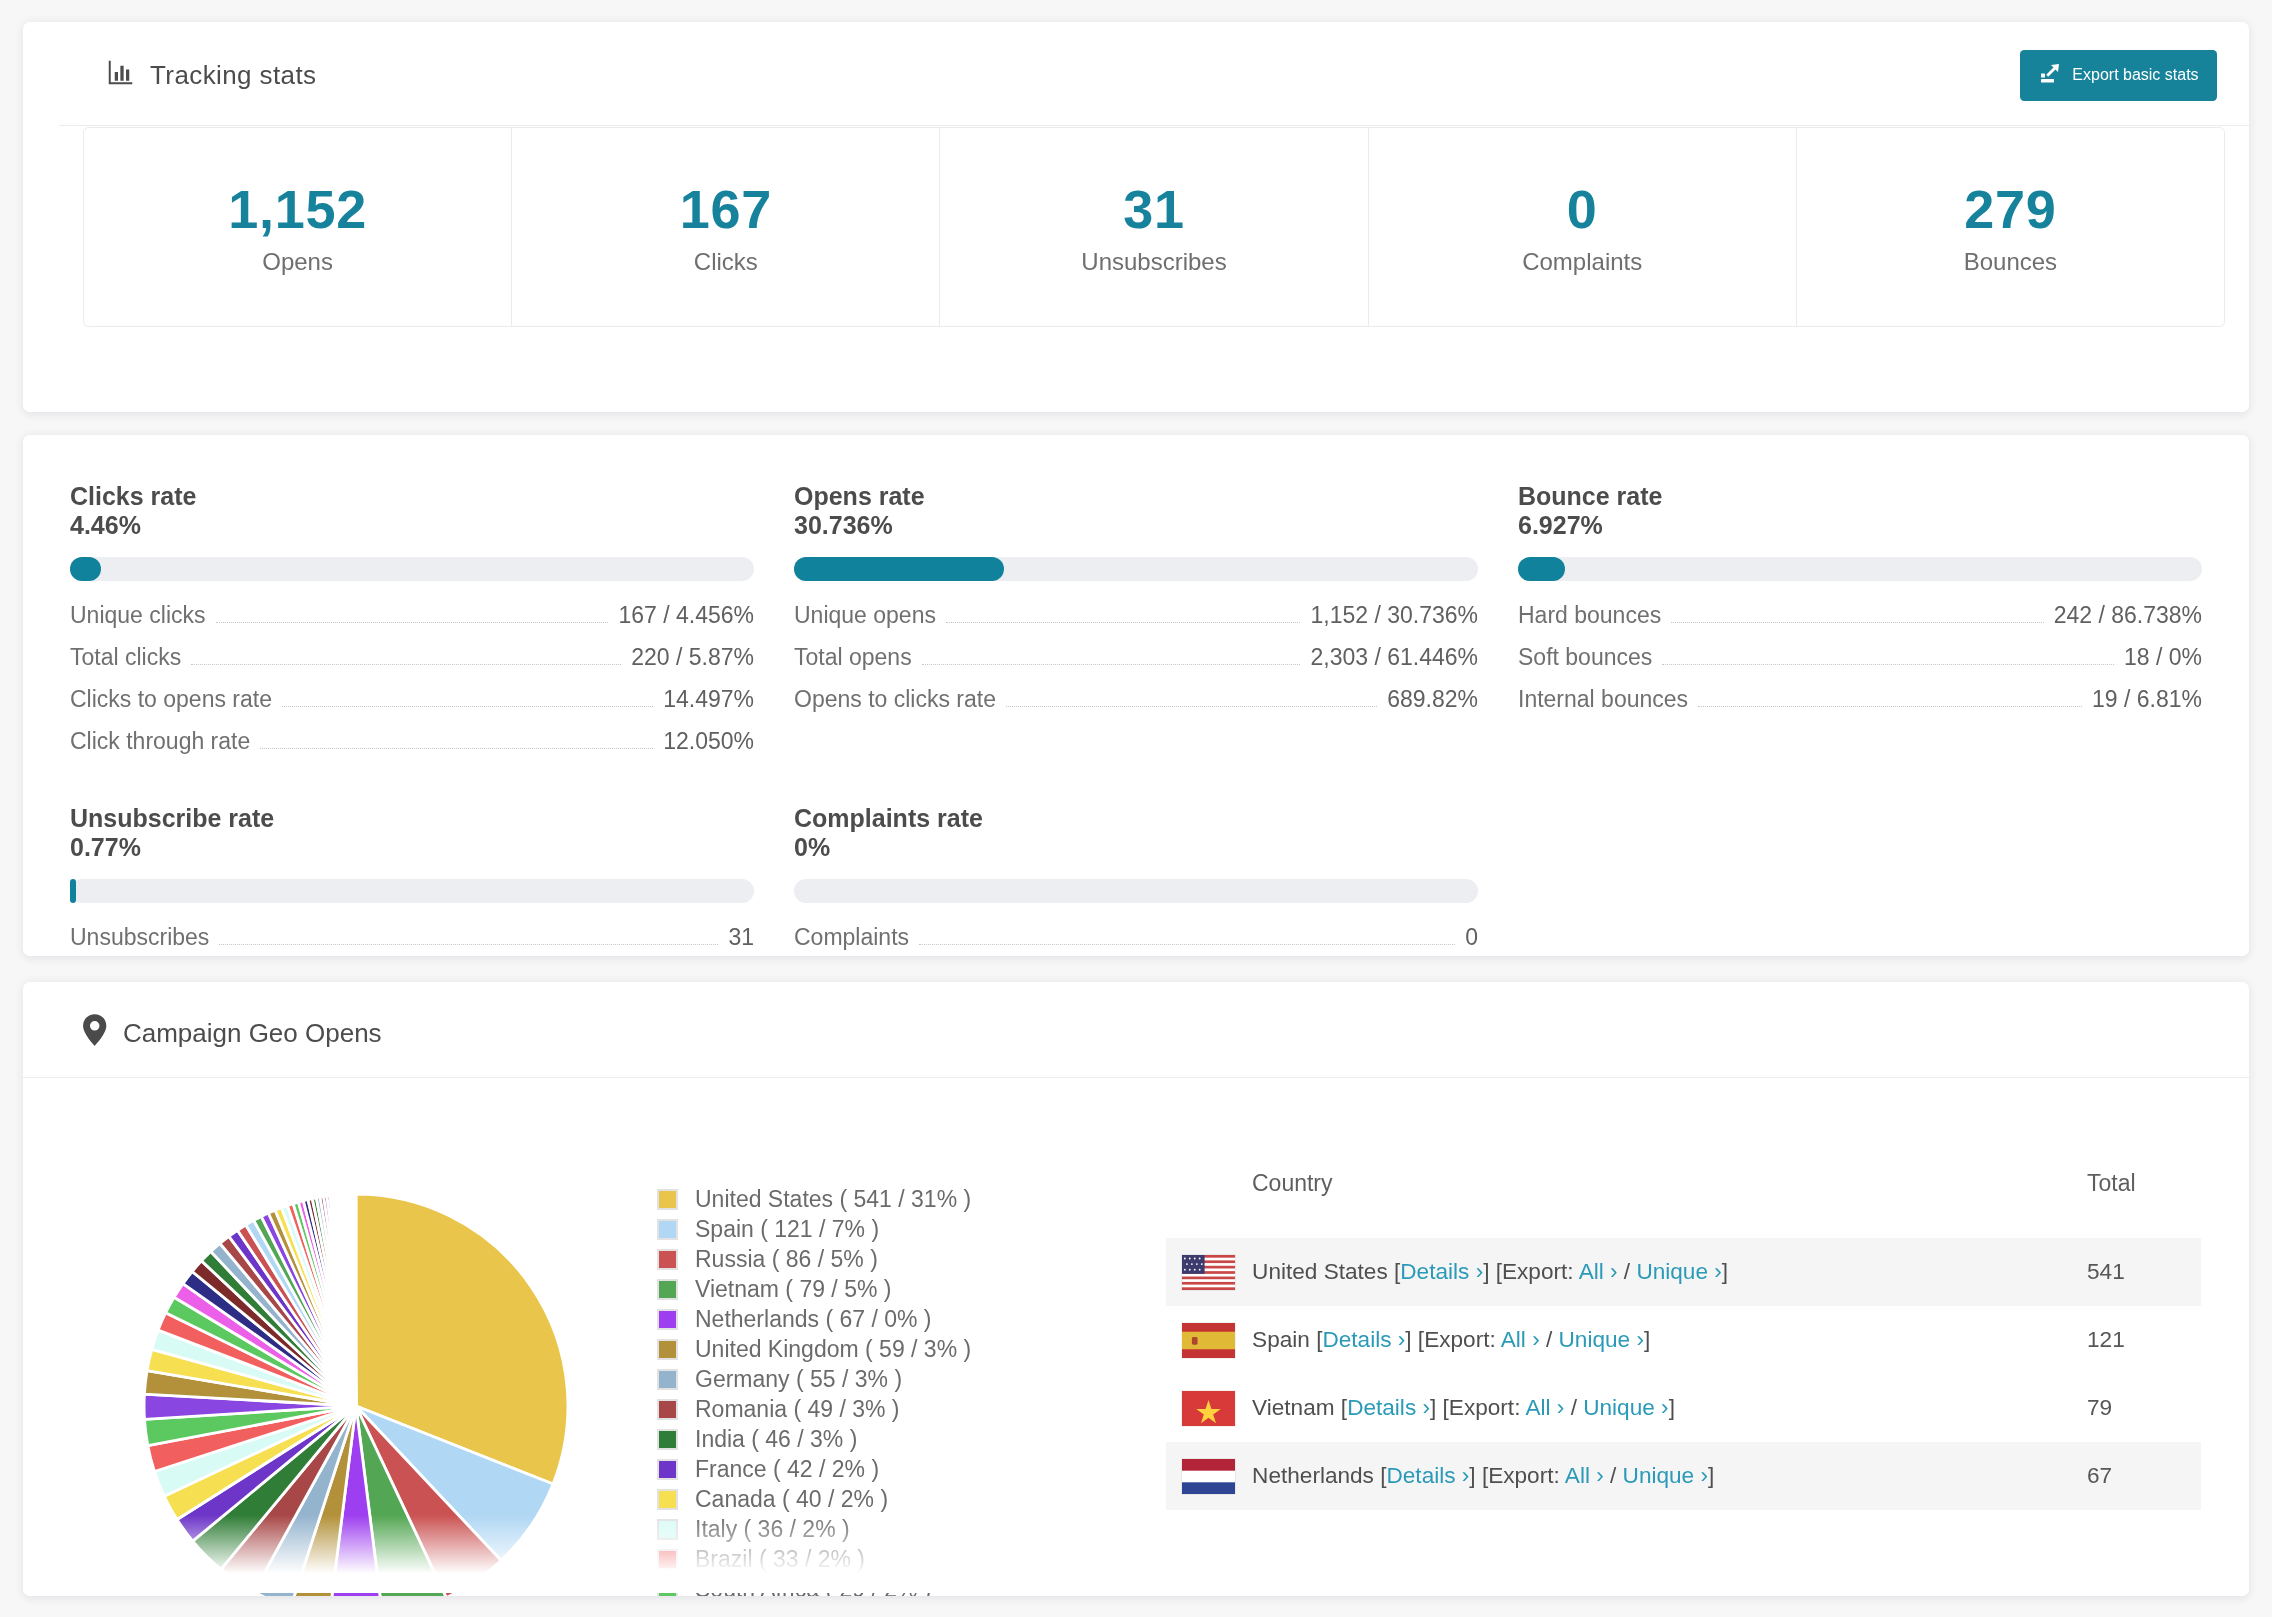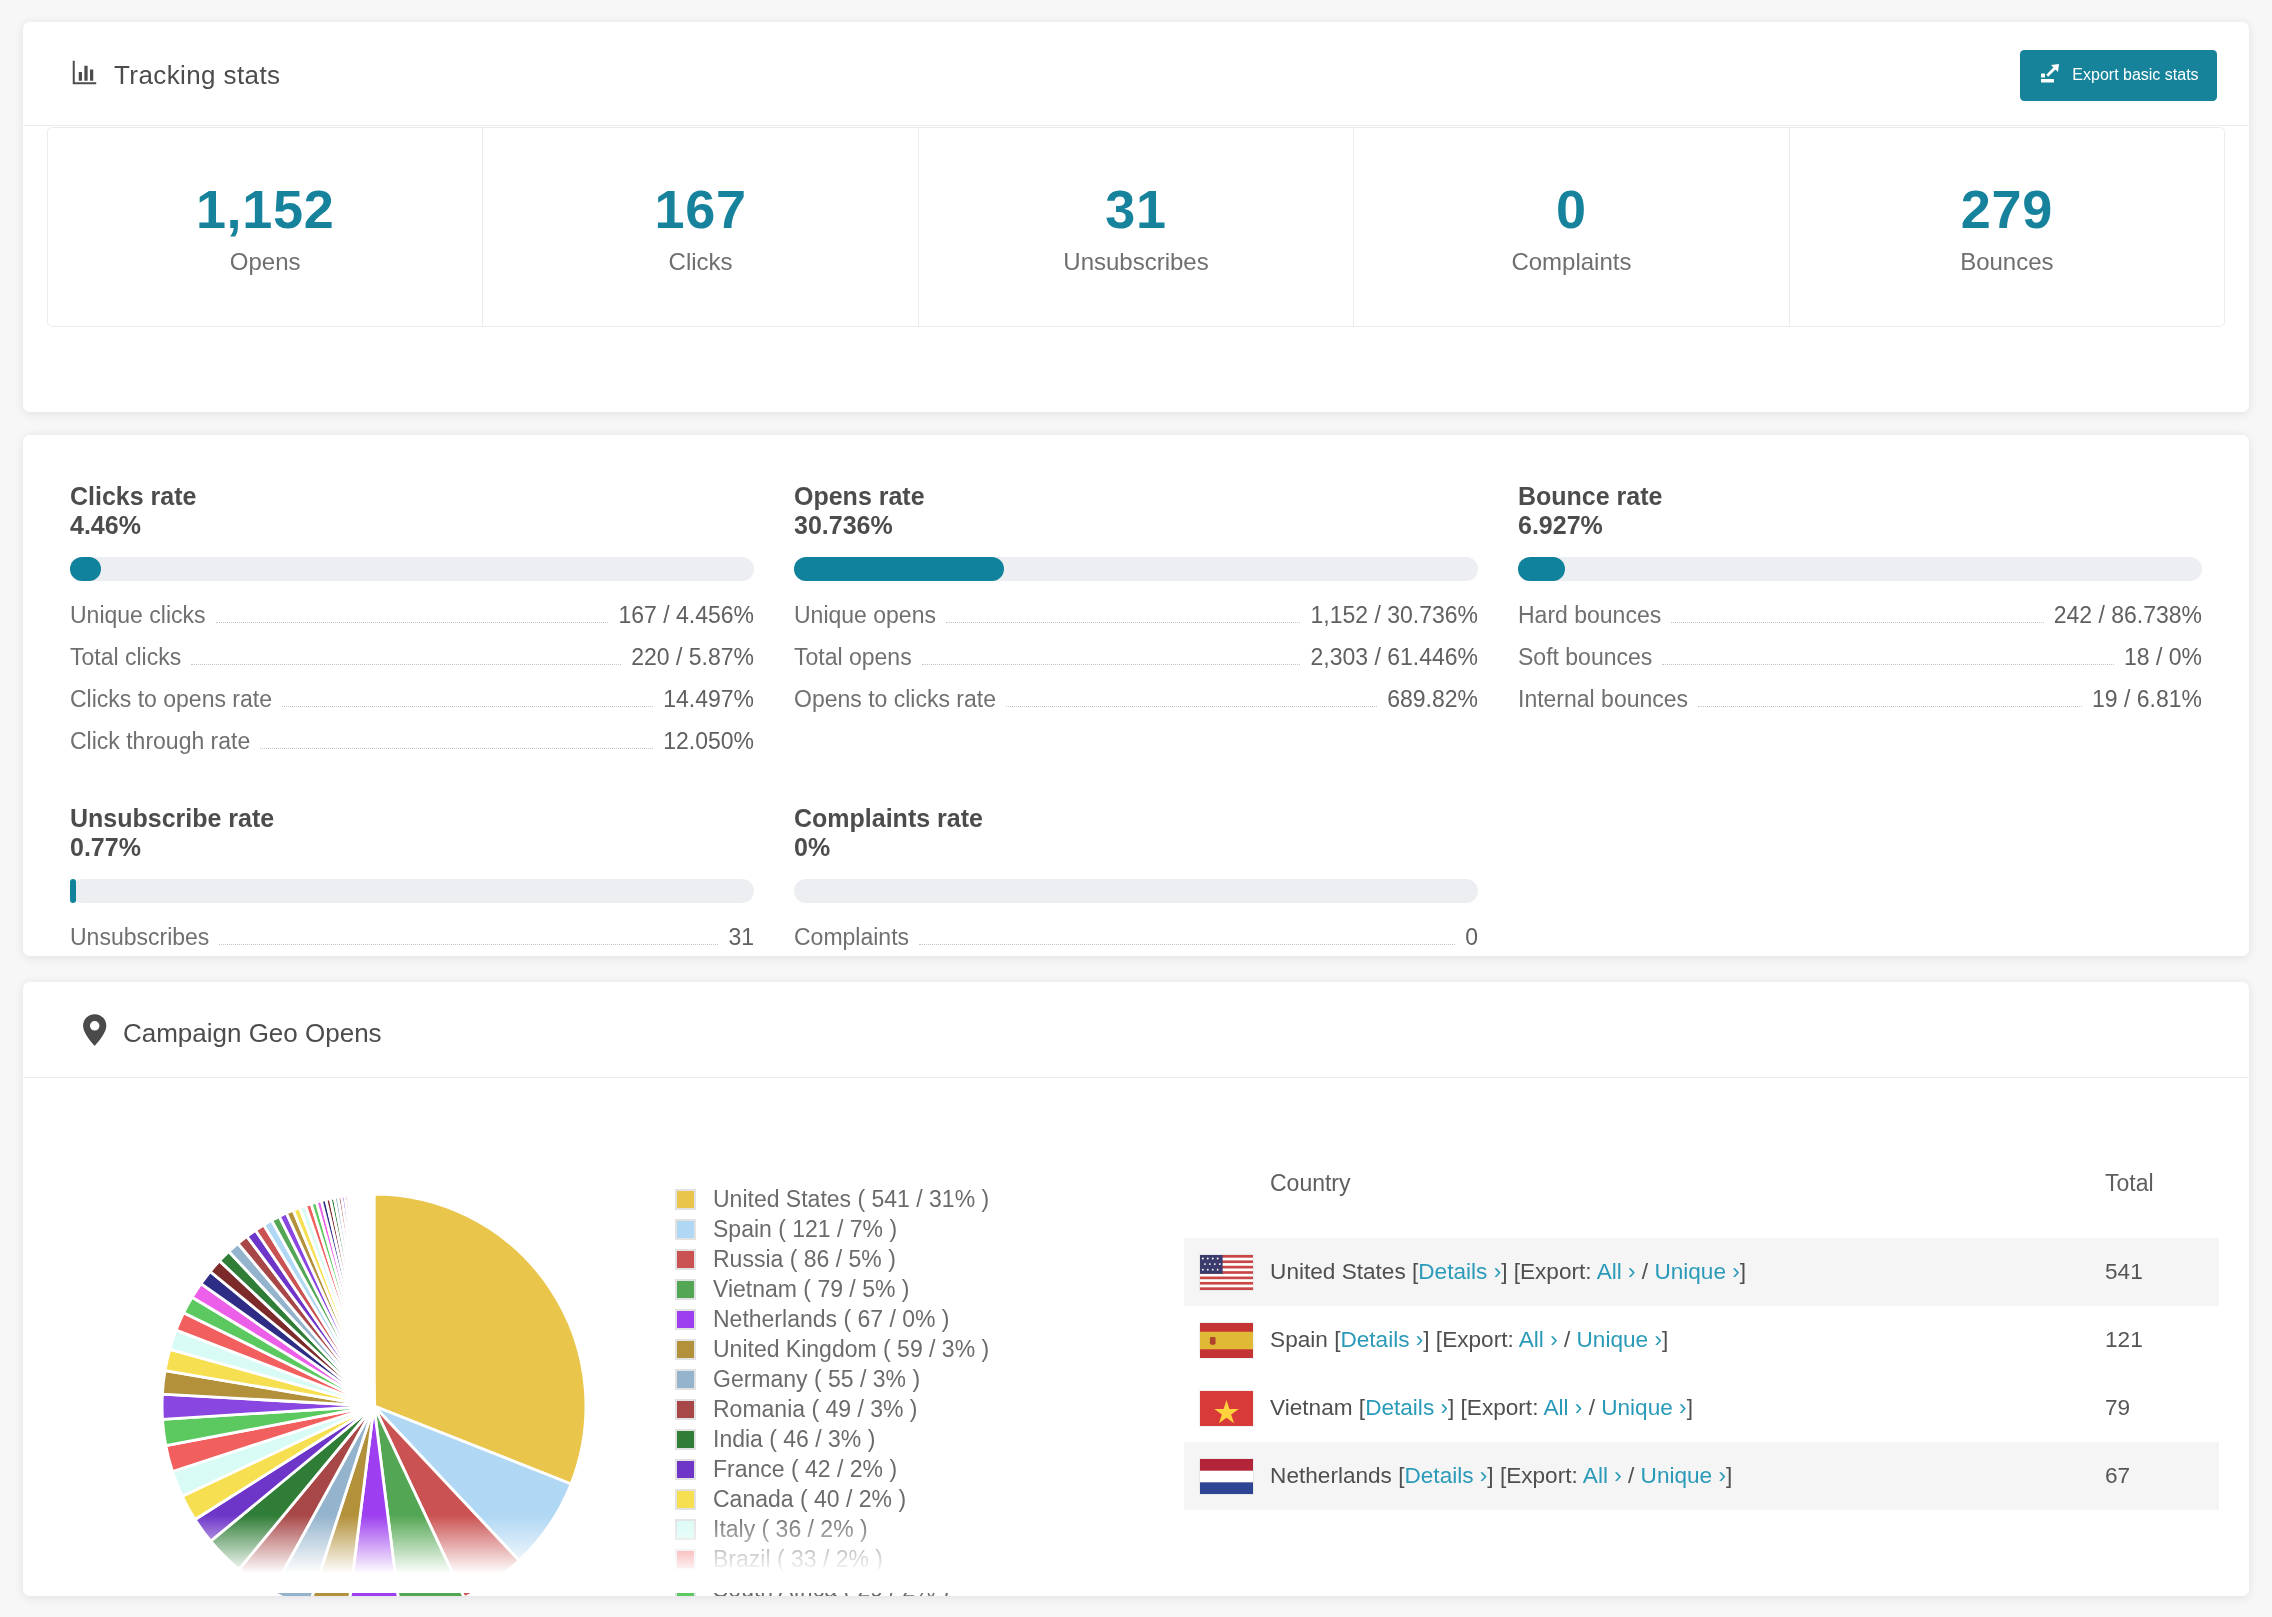--- a/index.html
+++ b/index.html
@@ -1,20 +1,20 @@
 <!DOCTYPE html>
 <html style="font-size:11.3px"><head>
 <meta charset="utf-8">
 <style>
   * { margin:0; padding:0; box-sizing:border-box; }
   html,body { width:2273px; height:1618px; overflow:hidden;
     background:#f7f7f8; font-family:"Liberation Sans", sans-serif; color:#4c4c4c; }
   .card { position:absolute; left:23px; width:2226px; background:#fff;
     border-radius:7px; box-shadow:0 1.4px 10px rgba(40,40,60,.10); }
-  #card-tracking { top:22px; height:390px; }
+  #card-tracking { top:22px; height:390px;padding-left:36px; }
   #card-rates    { top:435px; height:521px; }
   #card-geo      { top:982px; height:614px; overflow:hidden; }
 
   
   .card-header { display:flex; justify-content:space-between; align-items:center;
     padding:28px 32px 24px 47px; border-bottom:1.4px solid #ececec; }
   .card-title { display:flex; align-items:center; gap:14px; font-size:26px;
     font-weight:500; color:#4c4c4c; letter-spacing:0.4px; }
   .btn-export { display:flex; align-items:center; gap:10px; background:#16839b;
     color:#fff; border:none; border-radius:4.2px; font-size:16px; font-weight:500;
@@ -37,21 +37,21 @@
   .bar-fill { height:24px; background:#10829b; border-radius:12px; }
   .rate-rows { margin-top:21px; list-style:none; }
   .rate-rows li { display:flex; align-items:baseline; height:42px; }
   .rr-label { font-size:23px; color:#707070; white-space:nowrap; }
   .rr-leader { flex:1; border-bottom:1.4px dotted #c7c7c7; margin:0 10px 6.4px; }
   .rr-value { font-size:23px; color:#606060; white-space:nowrap; }
 
   
   #geo-header { display:flex; align-items:center; gap:15.5px; padding:32px 59px 24px;
     border-bottom:1.4px solid #ececec; font-size:26px; color:#4c4c4c; }
-  #geo-body { position:relative; height:515px;margin-left:18px; }
+  #geo-body { position:relative; height:515px; }
   #geo-pie { position:absolute; left:114px; top:109px; width:438px; height:438px; }
   #geo-legend { position:absolute; left:634px; top:106px; }
   .legend-item { display:flex; align-items:center; height:30px; cursor:pointer; }
   .legend-swatch { width:21px; height:21px; border:2.1px solid #e2e2e2;
     margin-right:17px; flex:none; }
   .legend-text { font-size:23px; color:#6b6b6b; white-space:nowrap; }
   #geo-table { position:absolute; left:1143px; top:92px; width:1035px; }
   #geo-table-head { display:flex; height:68px; align-items:flex-start; }
   .th-country { margin-left:86px; font-size:23px; color:#5f5f5f; }
   .th-total { position:absolute; left:921px; font-size:23px; color:#5f5f5f; }

